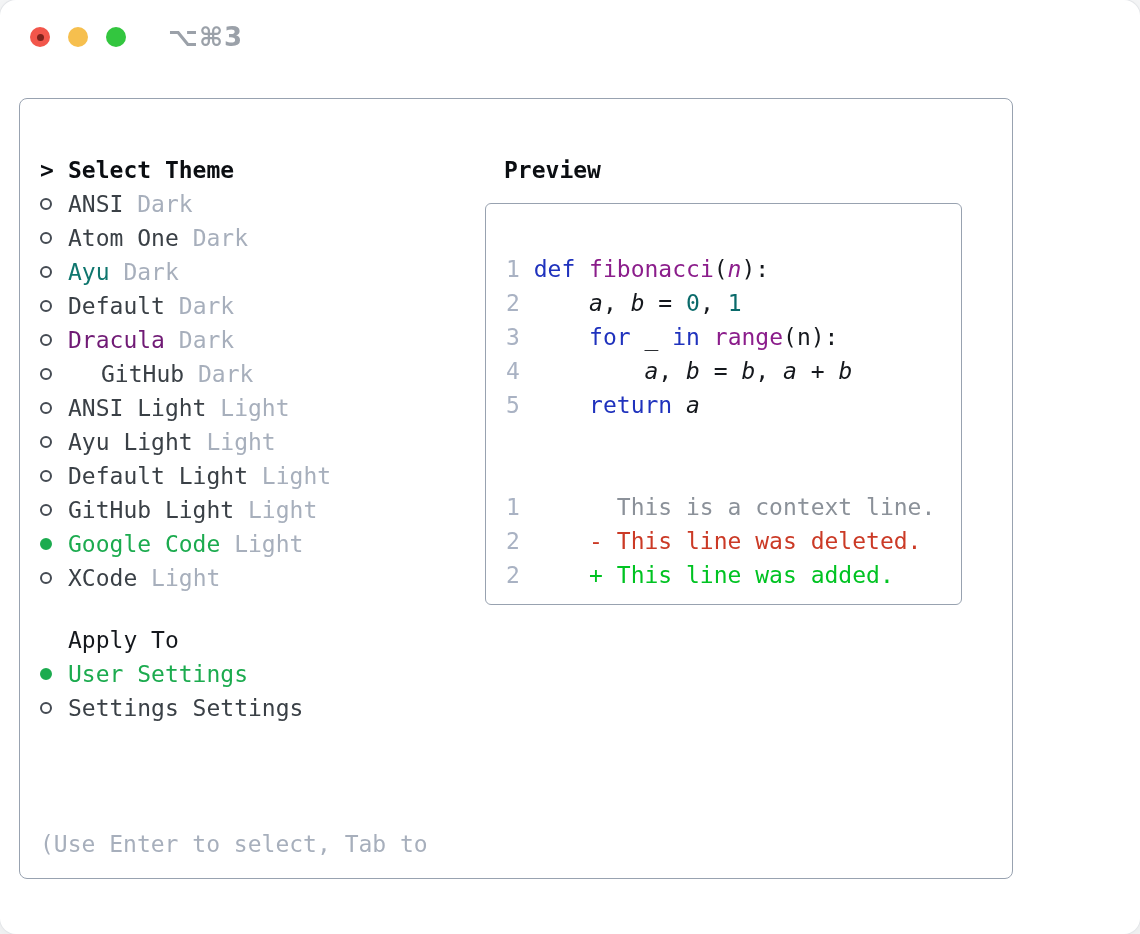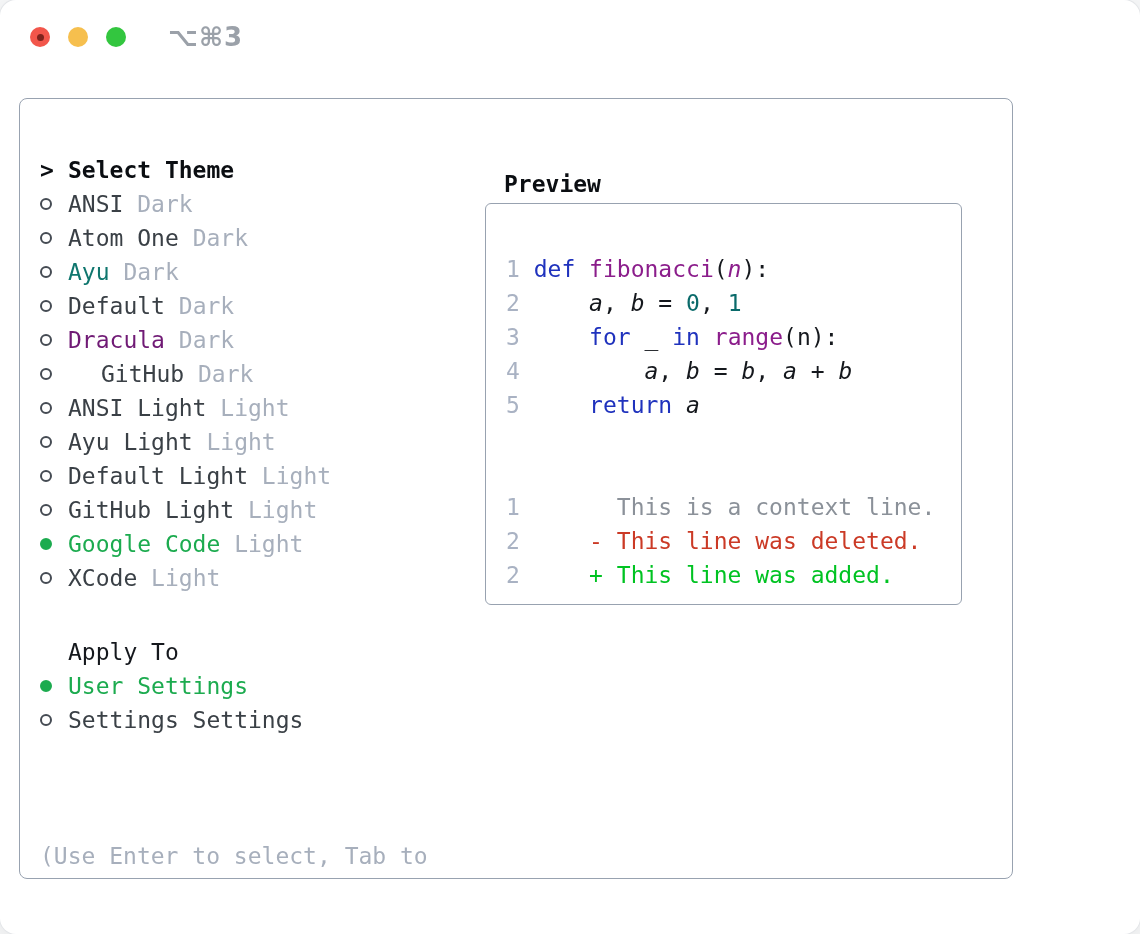--- a/index.html
+++ b/index.html
@@ -33,24 +33,24 @@
                font-size:23px; line-height:34px; }
   .row { height:34px; display:flex; align-items:center; white-space:pre; }
   .marker { width:28px; display:inline-flex; align-items:center; flex:0 0 28px; }
   .arrow { font-weight:bold; color:#0b0e12; }
   .hdr { font-weight:bold; color:#0b0e12; }
   .dot { width:12px; height:12px; border:2px solid #454b53; border-radius:50%; }
   .dot.sel { background:#1cab4f; border-color:#1cab4f; }
   .subhdr { color:#15181d; }
   .hint { margin-top:34px; color:#a7afbc; white-space:pre; }
   .hint div { height:34px; line-height:34px; }
-  .spaced { margin-top:40px; }
+  .spaced { margin-top:28px; }
 
   
-  .preview-title { position:absolute; left:484px; top:68px; height:34px; line-height:34px;
+  .preview-title { position:absolute; left:484px; top:54px; height:34px; line-height:34px;
                    font-size:23px; font-weight:bold; color:#0b0e12; }
   .preview-box { position:absolute; left:465px; top:104px; width:477px; height:402px;
                  border:1.5px solid #98a2b0; border-radius:6px; background:#fff; }
   .code { position:absolute; left:20px; top:48px; font-size:23px; line-height:34px; white-space:pre; }
   .cl { height:34px; }
 </style>
 </head>
 <body>
 
 <div class="window">

